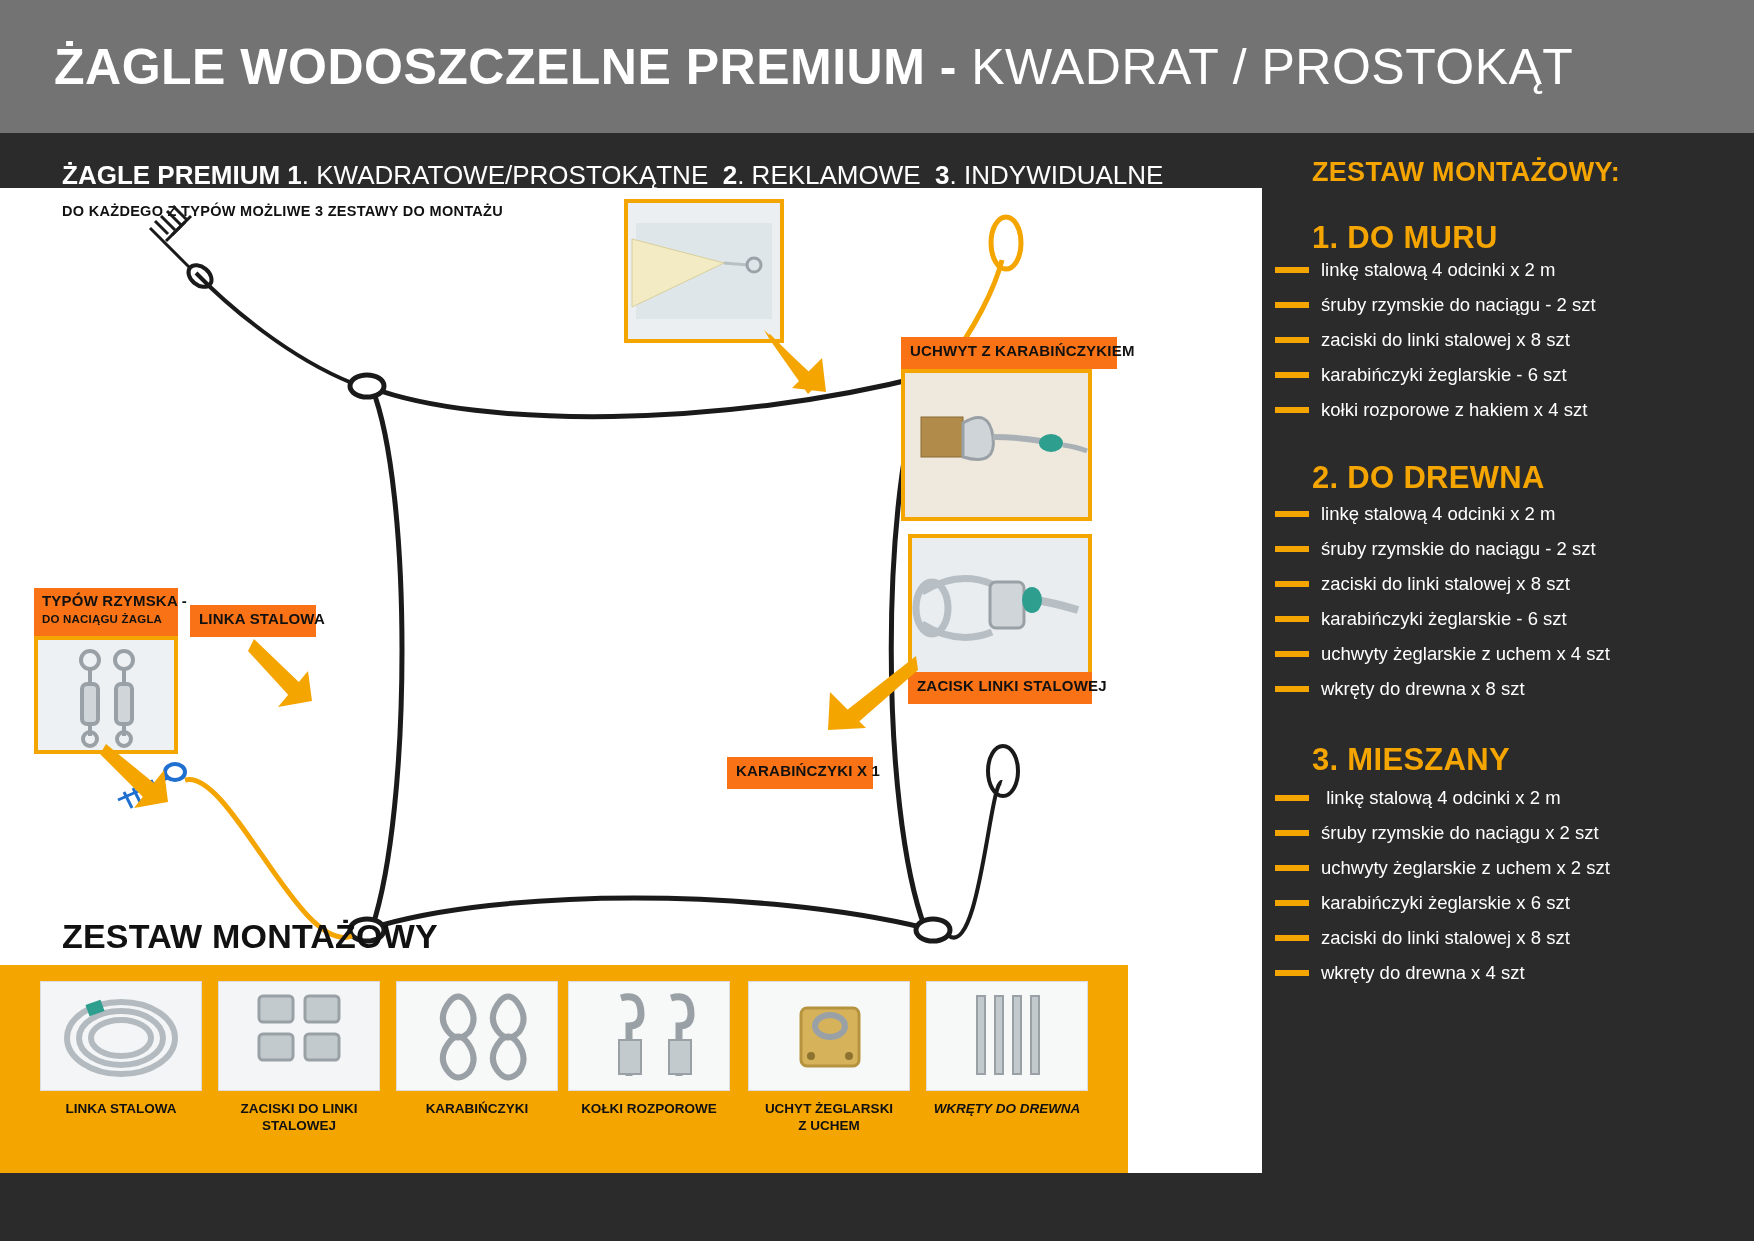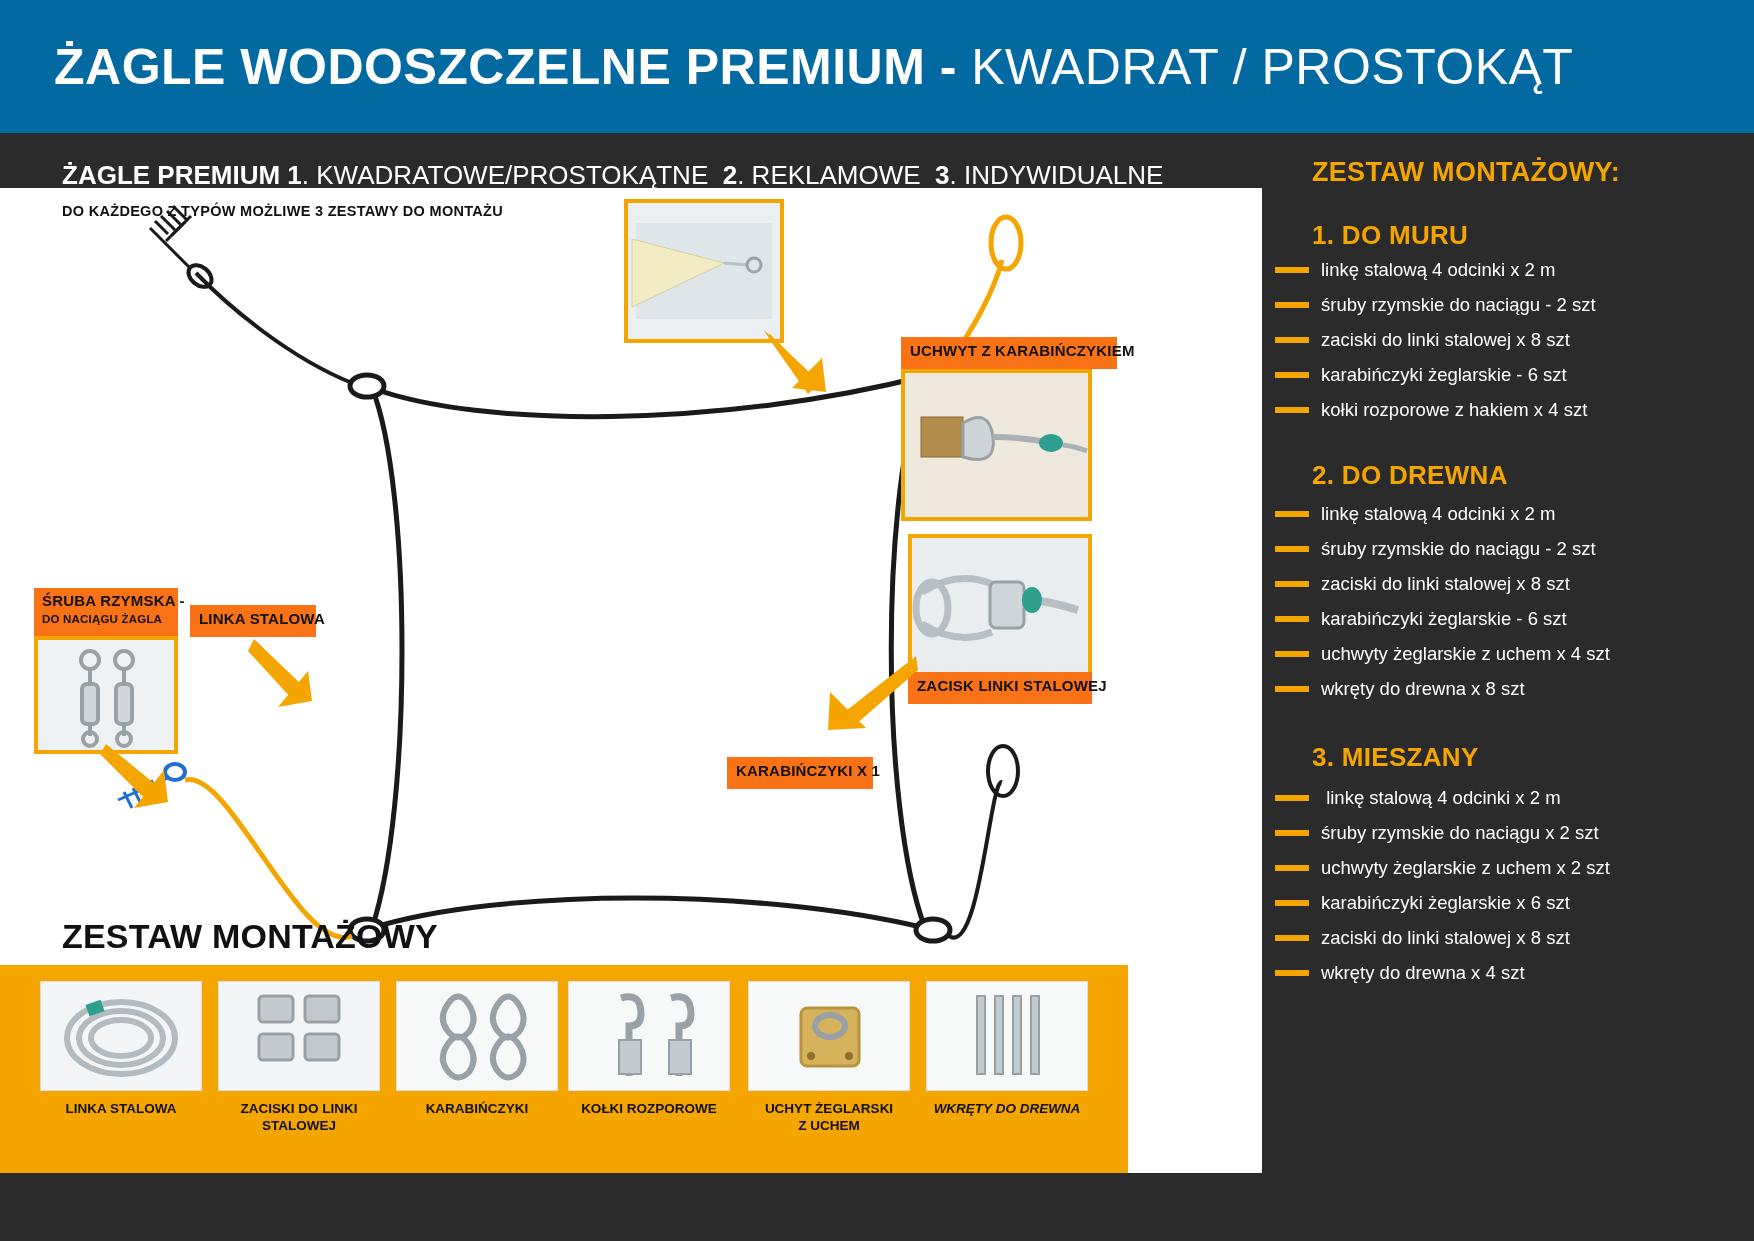--- a/index.html
+++ b/index.html
@@ -8,21 +8,21 @@
     background:#ffffff;
     font-family:"Liberation Sans", sans-serif;
     position:relative;
     overflow:hidden;
   }
   .page{position:relative;width:1754px;height:1241px;}
 
   
   .header{
     position:absolute;left:0;top:0;width:1754px;height:133px;
-    background:#0369a1;
+    background:#737373;
     display:flex;align-items:center;
   }
   .header-title{
     margin-left:54px;
     font-size:50px;
     letter-spacing:0.5px;
     white-space:nowrap;
     color:#ffffff;
   }
   .ht-bold{font-weight:bold;}
@@ -90,21 +90,21 @@
     color:#111;line-height:1.25;
   }
 
   
   .right-head{
     position:absolute;left:1312px;top:157px;
     font-size:27px;font-weight:bold;color:#f5a500;letter-spacing:0.3px;
   }
   .sec-head{
     position:absolute;left:1312px;
-    font-size:26px;font-weight:bold;color:#f5a500;letter-spacing:0.3px;
+    font-size:31px;font-weight:bold;color:#f5a500;letter-spacing:0.3px;
   }
   .li{
     position:absolute;left:1275px;
     font-size:18.5px;color:#ffffff;white-space:nowrap;
   }
   .li .dash{
     display:inline-block;width:34px;height:6px;background:#f5a500;
     vertical-align:middle;margin-right:12px;
   }
   .li .txt{vertical-align:middle;margin-top:8px;}
@@ -237,21 +237,21 @@
   <svg style="position:absolute;left:820px;top:640px;width:100px;height:90px;" viewBox="0 0 100 90">
     <polygon points="96,16 22,74 34,86 98,30" fill="#f5a500"></polygon>
     <polygon points="10,52 8,90 46,88" fill="#f5a500"></polygon>
   </svg>
 
   <div class="tag" style="left:727px;top:757px;width:146px;height:32px;">
     <span>KARABIŃCZYKI X 1</span>
   </div>
 
   <div class="tag" style="left:34px;top:588px;width:144px;height:48px;padding:4px 8px;line-height:1.15;">
-    <span>ŚRUBA RZYMSKA -</span><br>
+    <span>TYPÓW RZYMSKA -</span><br>
     <span style="font-size:11.5px">DO NACIĄGU ŻAGLA</span>
   </div>
   <div class="photo-box" style="left:34px;top:636px;width:144px;height:118px;">
     <div class="ph-inner">
       <svg width="136" height="110" viewBox="0 0 136 110">
         <rect width="136" height="110" fill="#eef1f3"></rect>
         <g stroke="#9aa1a6" stroke-width="4" fill="none">
           <circle cx="52" cy="20" r="9"></circle>
             <circle cx="86" cy="20" r="9"></circle>
           <path d="M52,29 L52,44"></path>

